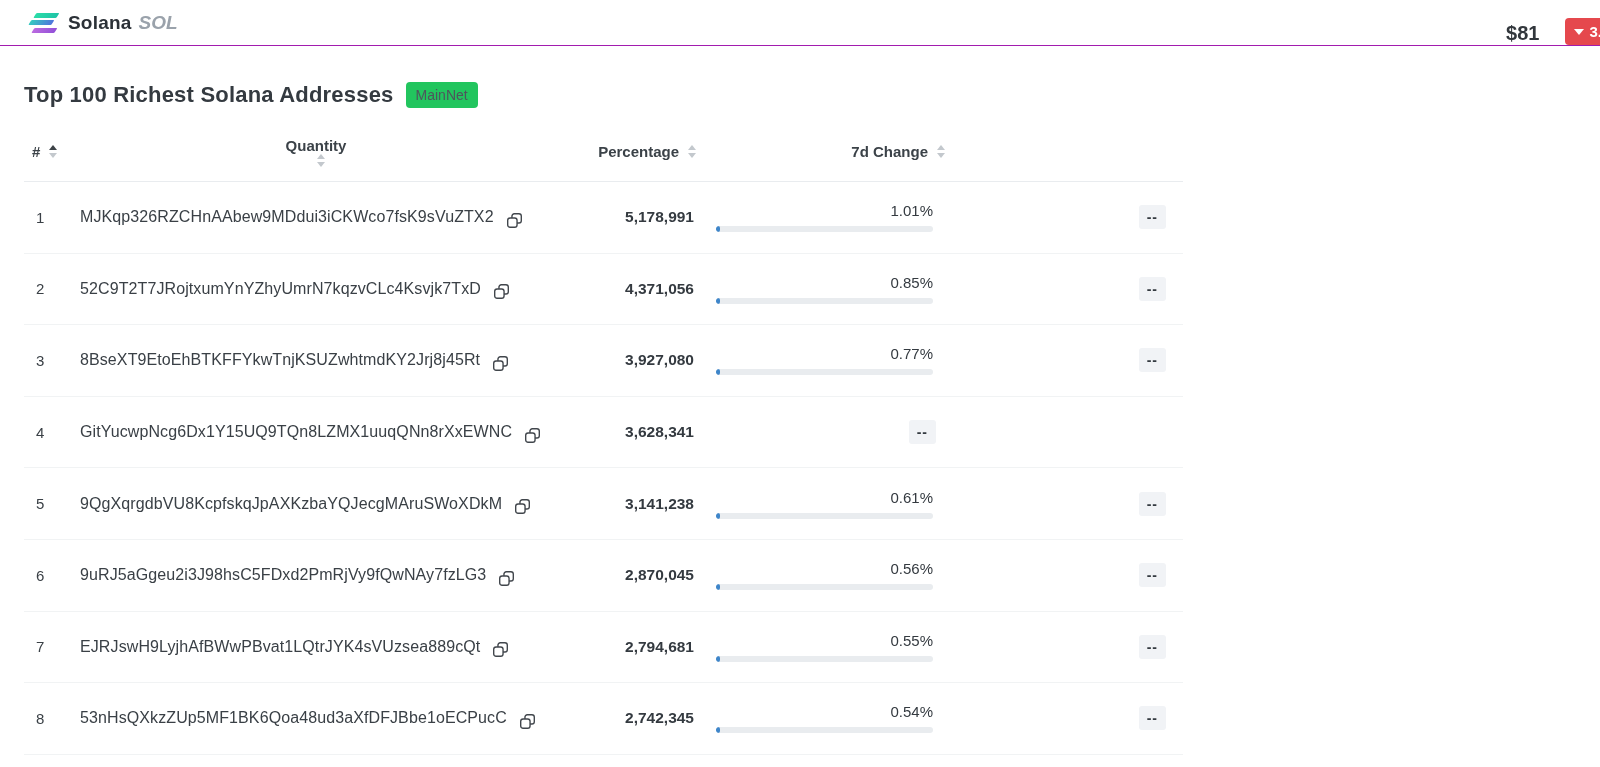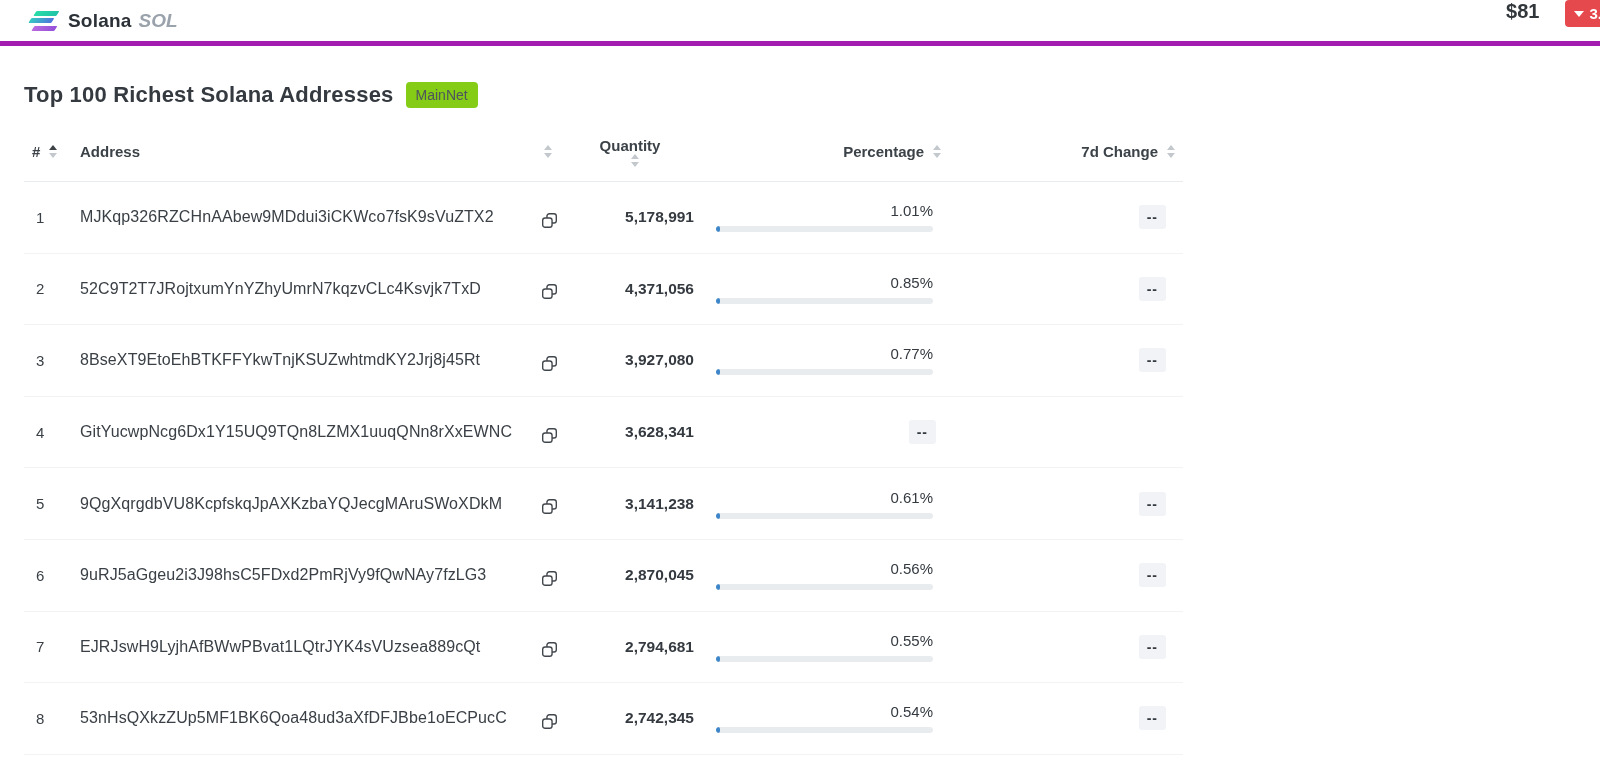--- a/index.html
+++ b/index.html
@@ -8,53 +8,53 @@
     font-family:"Liberation Sans", sans-serif;
     background:#ffffff;
     color:#383e44;
   }
 
   
   .topbar {
     height:46px;
     display:flex; align-items:center;
     padding-left:30px;
-    border-bottom:5px solid #a21caf;
+    border-bottom:1px solid #a21caf;
     position:relative;
     overflow:hidden;
   }
   .brand { display:flex; align-items:center; gap:10px; cursor:pointer; }
   .logo { display:flex; flex-direction:column; gap:3px; }
   .logo i { display:block; width:23px; height:4.5px; border-radius:1px; transform:skewX(-32deg); }
   .logo i:nth-child(1) { margin-left:5px; background:linear-gradient(90deg,#2bdca8,#1fc3a7); }
   .logo i:nth-child(2) { margin-left:0;  background:linear-gradient(90deg,#35cbc0,#4f74dd); }
   .logo i:nth-child(3) { margin-left:2.5px; background:linear-gradient(90deg,#bb6be0,#9350d8); }
   .brand-name { font-size:19px; font-weight:700; color:#2b3137; letter-spacing:.2px; }
   .brand-ticker { font-size:19px; font-weight:600; color:#9aa2ab; margin-left:-3px;font-style:italic; }
 
-  .price-wrap { position:absolute; right:0; top:0; height:100%; display:flex; align-items:flex-start; }
+  .price-wrap { position:absolute; right:0; top:0; height:100%; display:flex; align-items:flex-end; }
   .price { font-size:20px; font-weight:700; color:#32373c; margin-right:26px; }
   .badge-red {
     margin-right:-16px;
     background:#e5484d; color:#fff;
     font-size:15px; font-weight:700;
     padding:5px 14px 5px 9px;
     border-radius:4px;
     display:flex; align-items:center; gap:5px;
     white-space:nowrap;
   }
   .tri-down { width:0; height:0; border-left:5px solid transparent; border-right:5px solid transparent; border-top:6px solid #fff; }
 
   
   .page { padding:0 24px; }
   .title-row { margin:34px 0 10px; display:flex; align-items:center; height:30px;text-align:right; }
   .page-title { font-size:22px; font-weight:700; color:#343a40; letter-spacing:.2px; }
   .net-badge {
     margin-left:12px;
-    background:#84cc16; color:#4e555c;
+    background:#22c55e; color:#4e555c;
     font-size:14px; padding:5px 10px; border-radius:4px;
   }
 
   
   .table { width:1159px; }
   .trow, .thead {
     display:grid;
     grid-template-columns:56px 1fr 150px 245px 230px;
     align-items:center;
   }
@@ -69,21 +69,21 @@
   .th-pct { justify-content:flex-end; padding-right:12px; }
   .th-chg { justify-content:flex-end; padding-right:8px; }
 
   .sort { display:inline-flex; flex-direction:column; gap:3px; margin-left:9px; cursor:pointer; }
   .sort b { width:0; height:0; border-left:4px solid transparent; border-right:4px solid transparent; }
   .sort .up   { border-bottom:5px solid #c3c8cd; }
   .sort .down { border-top:5px solid #c3c8cd; }
   .sort.active-asc .up { border-bottom-color:#3d4247; }
 
   .cell-rank { padding-left:12px; color:#3a4046; }
-  .cell-address { display:flex; align-items:center; gap:12px; min-width:0;justify-content:space-between; }
+  .cell-address { display:flex; align-items:center; gap:12px; min-width:0; }
   .addr { font-size:16px; color:#3a4046; letter-spacing:.1px; white-space:nowrap; cursor:pointer; }
   .copy-btn { display:inline-flex; cursor:pointer; margin-top:6px; flex:none; }
   .cell-qty { text-align:right; padding-right:14px; font-weight:600; color:#343a40; font-size:15.5px; }
   .cell-pct { padding:0 20px 0 8px; display:flex; flex-direction:column; align-items:stretch; }
   .pct-text { text-align:right; font-weight:400; color:#343a40; margin-bottom:7px; }
   .pct-bar { height:6px; background:#e9ecef; border-radius:3px; overflow:hidden; }
   .pct-fill { height:100%; background:#3e86ca; border-radius:3px; min-width:4px; }
   .cell-chg { display:flex; justify-content:flex-end; padding-right:17px; }
   .chg-badge {
     background:#f1f3f6; color:#343a40;
@@ -121,27 +121,20 @@
 
   <section class="table">
     <div class="thead">
       <div class="th th-rank">
         <span>#</span>
         <span class="sort active-asc">
             <b class="up"></b>
             <b class="down"></b>
           </span>
       </div>
-      <div class="th th-address">
-        <span>Address</span>
-        <span class="sort">
-            <b class="up"></b>
-            <b class="down"></b>
-          </span>
-      </div>
       <div class="th th-qty">
         <span>Quantity</span>
         <span class="sort">
             <b class="up"></b>
             <b class="down"></b>
           </span>
       </div>
       <div class="th th-pct">
         <span>Percentage</span>
         <span class="sort">

